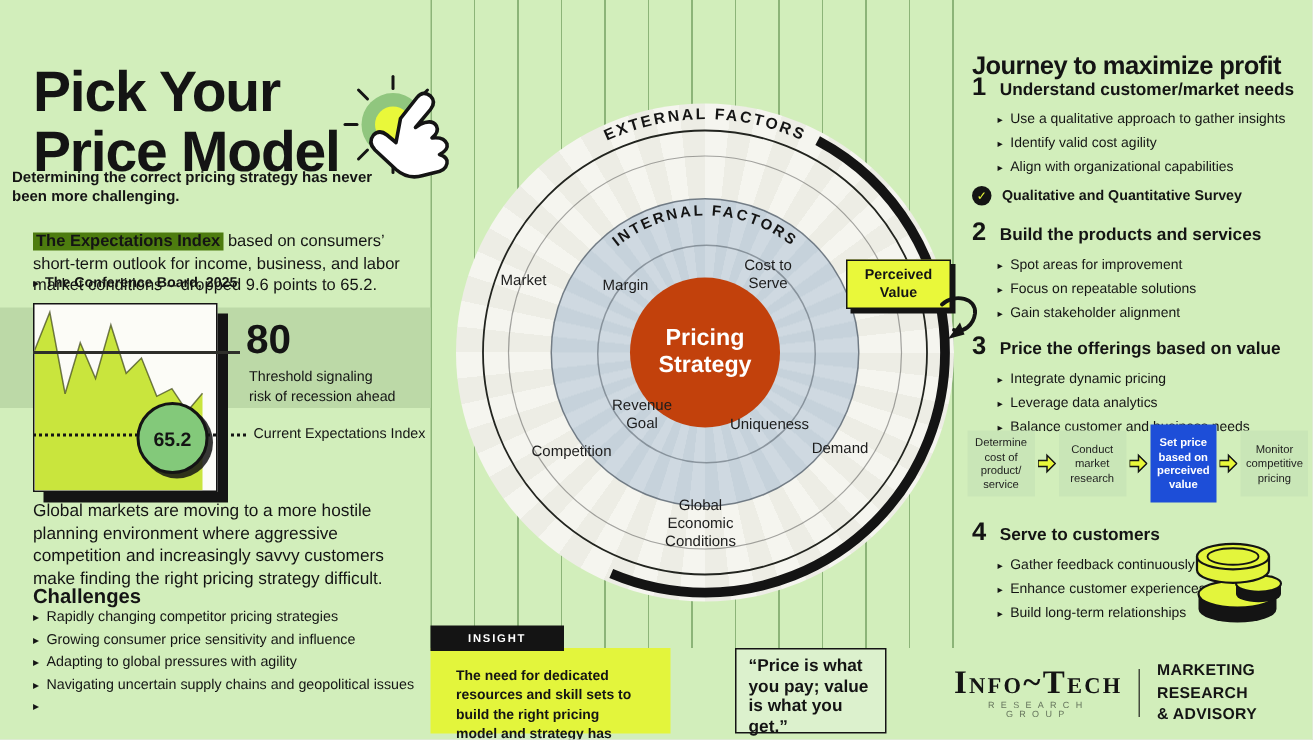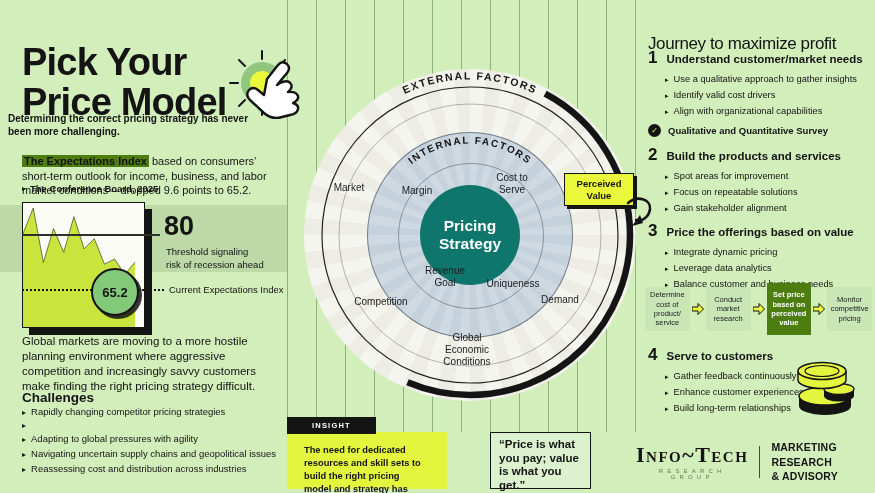--- a/index.html
+++ b/index.html
@@ -36,56 +36,56 @@
   .wheel-outer{left:304px;top:69px;width:332px;height:332px;border-radius:50%;
                background:repeating-conic-gradient(#f5f5ef 0deg 6deg,#edede5 6deg 12deg);z-index:1;}
   .wheel-svg{left:294px;top:59px;width:352px;height:352px;z-index:2;}
   .wheel-svg2{left:294px;top:59px;width:352px;height:352px;z-index:4;}
   .arc-label{font-weight:700;letter-spacing:1.6px;fill:#141414;}
   .wheel-inner{left:367px;top:132px;width:206px;height:206px;border-radius:50%;
                background:repeating-conic-gradient(#cfd9e1 0deg 6deg,#c6d2db 6deg 12deg);
                border:1px solid rgba(40,50,60,.55);box-sizing:border-box;z-index:3;}
   .inner-ring{position:absolute;left:30px;top:30px;width:144px;height:144px;border-radius:50%;
               border:1px solid rgba(40,50,60,.4);}
-  .wheel-center{left:420px;top:185px;width:100px;height:100px;border-radius:50%;background:#0f766e;color:#fff;
+  .wheel-center{left:420px;top:185px;width:100px;height:100px;border-radius:50%;background:#c2410c;color:#fff;
                 display:flex;align-items:center;justify-content:center;text-align:center;
                 font-size:15.5px;font-weight:700;line-height:1.15;white-space:pre-line;z-index:5;}
   .wlabel{transform:translate(-50%,-50%);font-size:10px;font-weight:500;text-align:center;line-height:1.2;
           white-space:pre-line;z-index:6;color:#1c1c1c;}
   .pv-box{left:564px;top:173px;width:70px;height:33px;background:#e9f83a;border:1.5px solid #141414;
           box-shadow:3px 3px 0 #141414;display:flex;align-items:center;justify-content:center;text-align:center;
           font-size:9.5px;font-weight:700;line-height:1.2;white-space:pre-line;z-index:7;box-sizing:border-box;}
   .curl-arrow{left:623px;top:194px;z-index:7;}
   .hand{left:222px;top:46px;z-index:8;}
 
   .insight-tag{left:287px;top:417px;background:#141414;color:#fff;font-size:7.5px;font-weight:700;
                letter-spacing:1.2px;padding:4px 25px;z-index:6;}
   .insight-box{left:287px;top:432px;width:160px;height:57px;background:#e3f53c;z-index:5;box-sizing:border-box;
                padding:12px 24px 0 17px;font-size:9.3px;font-weight:700;line-height:1.4;}
   .quote-box{left:490px;top:432px;width:101px;height:57px;background:#dcf1cd;border:1.2px solid #141414;z-index:5;
              box-sizing:border-box;padding:5px 8px;}
   .quote-text{font-size:11.5px;font-weight:700;line-height:1.18;}
   .quote-author{display:flex;gap:4px;align-items:baseline;font-size:8.5px;font-weight:700;margin-top:3px;}
 
   
-  .j-title{left:648px;top:20px;font-size:17px;font-weight:400;letter-spacing:-0.4px;}
+  .j-title{left:648px;top:20px;font-size:17px;font-weight:700;letter-spacing:-0.4px;}
   .step{position:absolute;left:648px;width:224px;}
   .step-head{display:flex;gap:9px;align-items:baseline;margin-bottom:6px;}
   .step-num{font-size:17px;font-weight:800;}
   .step-title{font-size:11.5px;font-weight:700;}
   .sb{display:flex;gap:5px;align-items:baseline;margin:0 0 5.5px 17px;font-size:9.3px;line-height:1.15;}
   .sb .tri{font-size:7px;}
   .check-row{display:flex;gap:7px;align-items:center;margin-top:7px;}
   .check-icon{width:13px;height:13px;border-radius:50%;background:#141414;color:#e9f83a;display:flex;
               align-items:center;justify-content:center;font-size:8px;font-family:"DejaVu Sans",sans-serif;}
   .check-text{font-size:9.5px;font-weight:700;}
   .flow{left:645px;top:283px;width:227px;display:flex;align-items:center;gap:2px;}
   .fb{flex:1;background:#c9e6b7;height:38px;display:flex;align-items:center;justify-content:center;
       text-align:center;font-size:7.5px;line-height:1.25;padding:3px 2px;color:#1d1d1d;}
-  .fb.dark{background:#4d7c0f;color:#fff;font-weight:700;height:46px;}
+  .fb.dark{background:#1d4ed8;color:#fff;font-weight:700;height:46px;}
   .fa{flex:0 0 12px;}
   .coins{left:794px;top:356px;z-index:2;}
 
   .footer{left:636px;top:440px;display:flex;align-items:center;gap:11px;}
   .brand{font-family:"Liberation Serif",serif;font-variant:small-caps;font-size:22px;font-weight:600;
          letter-spacing:1.5px;line-height:1;}
   .brand-sub{font-size:6px;letter-spacing:4.2px;color:#66755d;margin-top:2px;text-align:center;}
   .logo-div{width:1.3px;height:32px;background:#141414;opacity:.75;}
   .division{font-size:10.5px;font-weight:700;line-height:1.4;white-space:pre-line;letter-spacing:.2px;}
 </style>
@@ -141,32 +141,32 @@
   <p class="abs bodytext">Global markets are moving to a more hostile planning environment where aggressive competition and increasingly savvy customers make finding the right pricing strategy difficult.</p>
 
   <div class="abs ch-title">Challenges</div>
   <div class="abs ch-list">
     <div class="ch-item">
         <span class="tri">▸</span>
         <span>Rapidly changing competitor pricing strategies</span>
       </div>
     <div class="ch-item">
         <span class="tri">▸</span>
+        <span>Growing consumer price sensitivity and influence</span>
       </div>
     <div class="ch-item">
         <span class="tri">▸</span>
         <span>Adapting to global pressures with agility</span>
       </div>
     <div class="ch-item">
         <span class="tri">▸</span>
         <span>Navigating uncertain supply chains and geopolitical issues</span>
       </div>
     <div class="ch-item">
         <span class="tri">▸</span>
-        <span>Reassessing cost and distribution across industries</span>
       </div>
   </div>
 
   <div class="abs wheel-outer"></div>
 
   <svg class="abs wheel-svg" viewBox="0 0 352 352">
     <defs>
       <path id="arcExt" d="M 76,57 A 155 155 0 0 1 276,57" fill="none"></path>
     </defs>
     <circle cx="176" cy="176" r="160" fill="none" stroke="#141414" stroke-width="6.5" pathLength="360" stroke-dasharray="175 185" stroke-dashoffset="62"></circle>
@@ -190,21 +190,21 @@
     </text>
   </svg>
 
   <div class="abs wheel-center">Pricing
 Strategy</div>
 
   <div class="abs wlabel" style="left:349px;top:188px;">Market</div>
   <div class="abs wlabel" style="left:417px;top:191px;">Margin</div>
   <div class="abs wlabel" style="left:512px;top:184px;">Cost to
 Serve</div>
-  <div class="abs wlabel" style="left:445px;top:277px;">Revenue
+  <div class="abs wlabel" style="left:428px;top:277px;">Revenue
 Goal</div>
   <div class="abs wlabel" style="left:513px;top:284px;">Uniqueness</div>
   <div class="abs wlabel" style="left:353px;top:302px;margin-left:28px;">Competition</div>
   <div class="abs wlabel" style="left:560px;top:300px;">Demand</div>
   <div class="abs wlabel" style="left:467px;top:350px;">Global
 Economic
 Conditions</div>
 
   <div class="abs pv-box">Perceived
 Value</div>
@@ -230,21 +230,21 @@
     <div class="step-head">
       <span class="step-num">1</span>
       <span class="step-title">Understand customer/market needs</span>
     </div>
     <div class="sb">
         <span class="tri">▸</span>
         <span>Use a qualitative approach to gather insights</span>
       </div>
     <div class="sb">
         <span class="tri">▸</span>
-        <span>Identify valid cost drivers</span>
+        <span>Identify valid cost agility</span>
       </div>
     <div class="sb">
         <span class="tri">▸</span>
         <span>Align with organizational capabilities</span>
       </div>
     <div class="check-row">
       <span class="check-icon">✓</span>
       <span class="check-text">Qualitative and Quantitative Survey</span>
     </div>
   </div>

